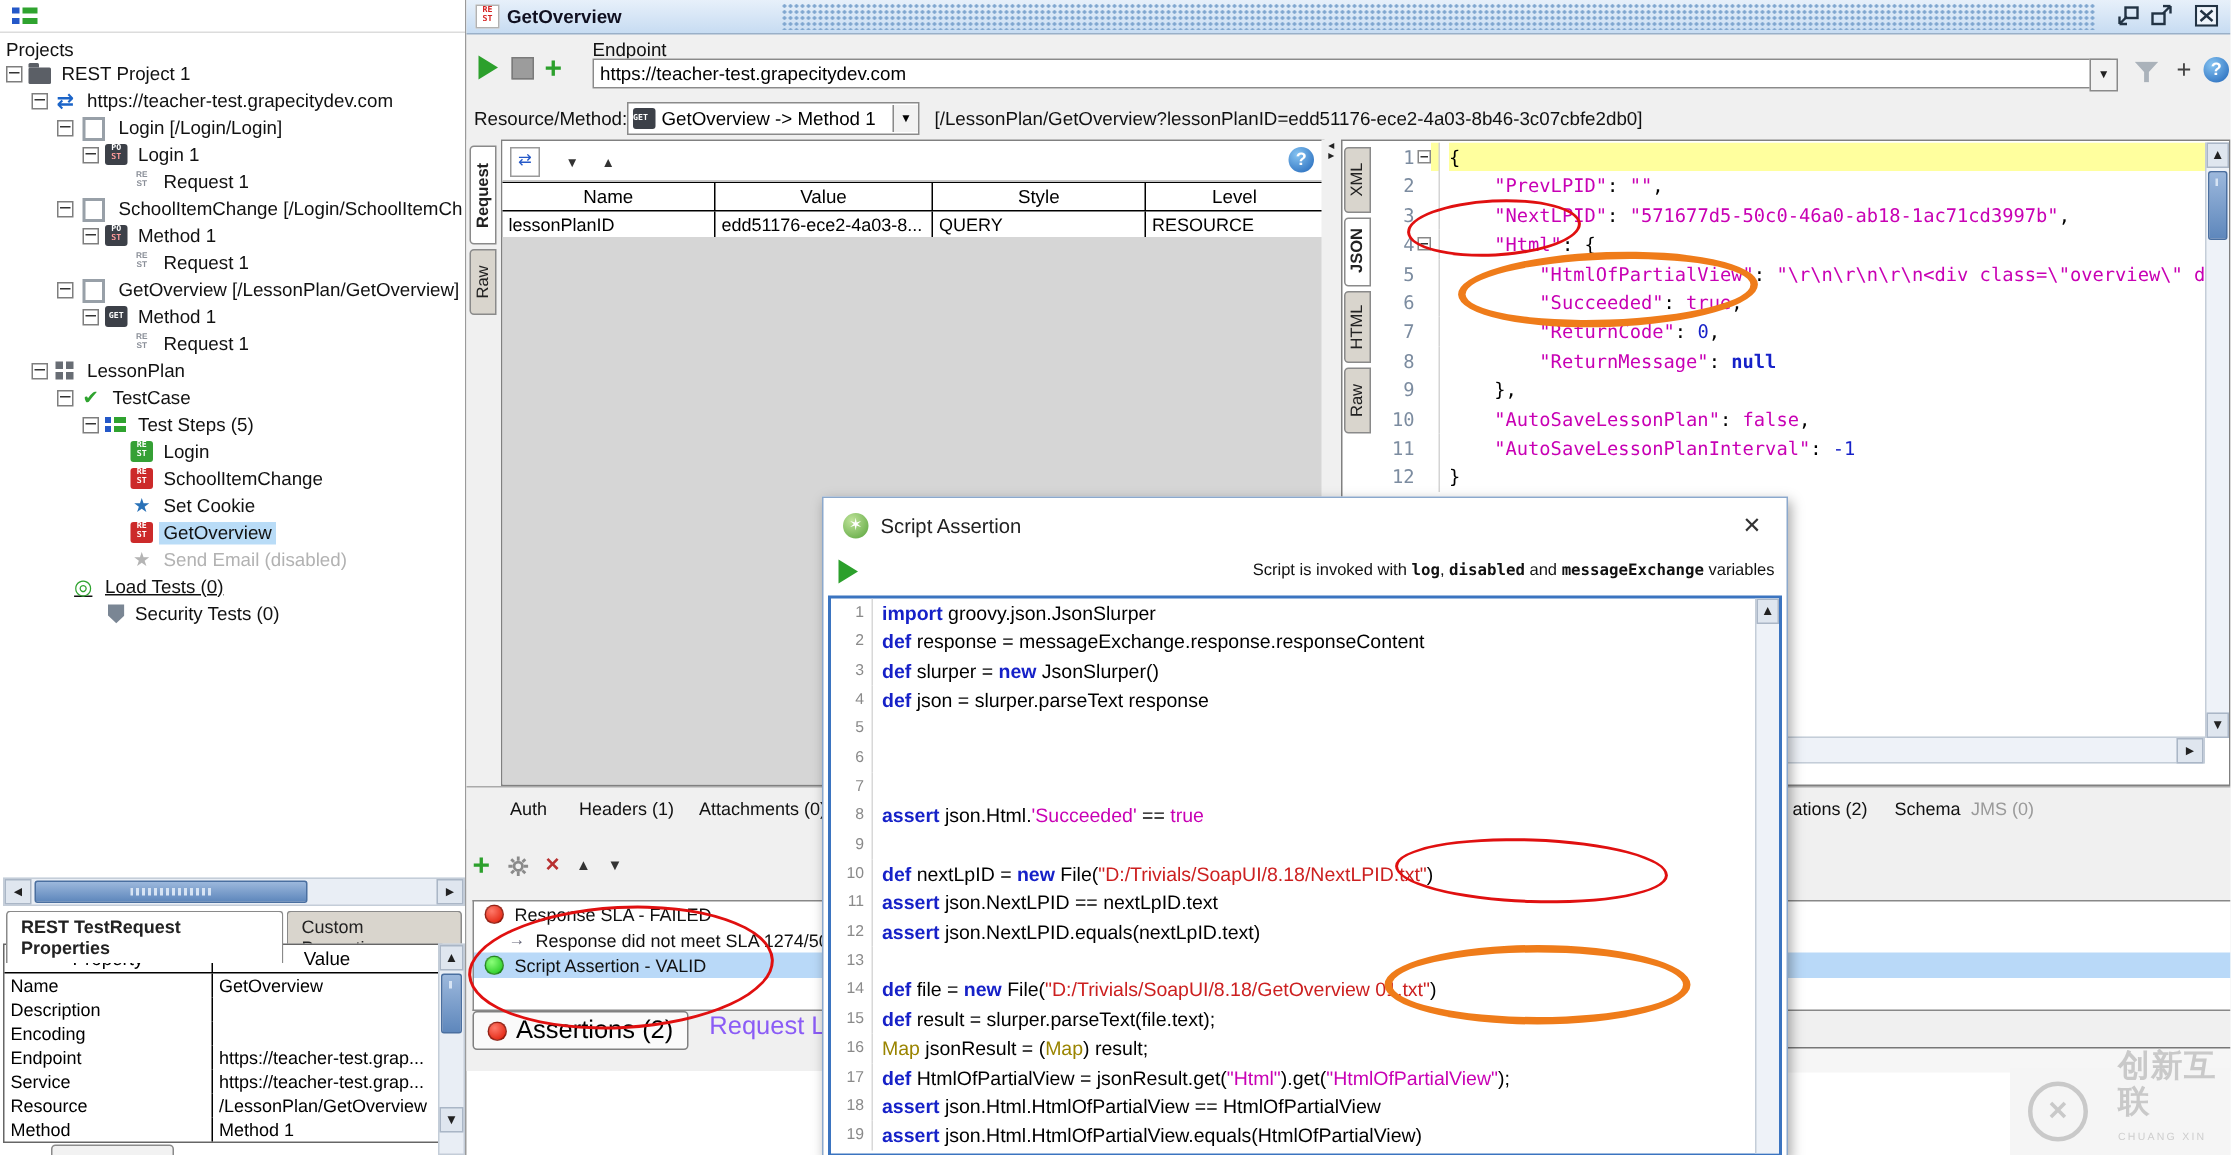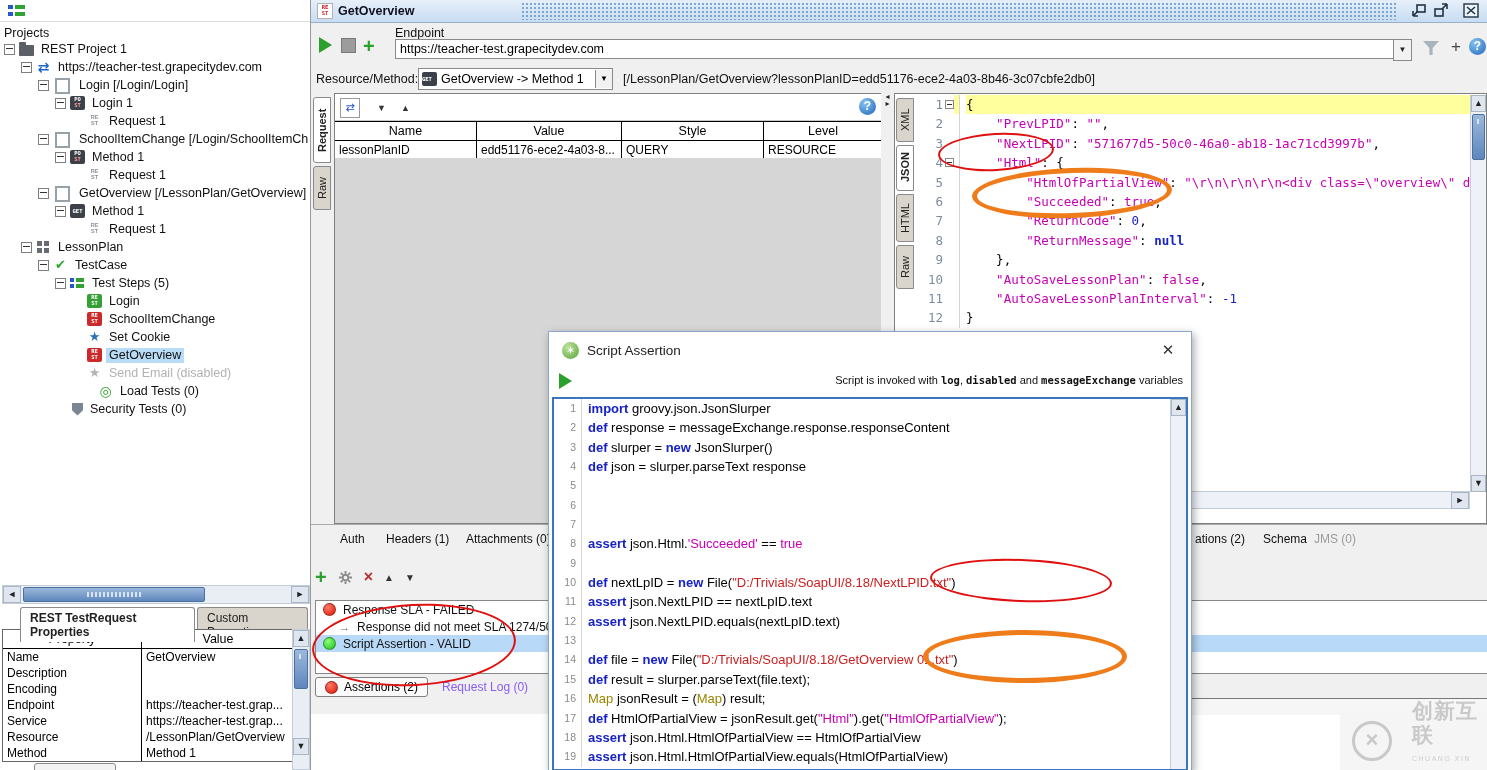--- a/index.html
+++ b/index.html
@@ -43,21 +43,21 @@
   .ic-teststeps::before{content:"";position:absolute;left:0;top:2px;width:4px;height:4px;background:#2458c8;box-shadow:0 6px 0 #2458c8}
   .ic-teststeps::after{content:"";position:absolute;left:6px;top:2px;width:8px;height:4px;background:#2fa32f;box-shadow:0 6px 0 #2fa32f}
   .ic-grid::before{content:"";position:absolute;left:1px;top:1px;width:5px;height:5px;background:#686d74;box-shadow:7px 0 0 #686d74,0 7px 0 #686d74,7px 7px 0 #686d74}
   .ic-loadtests::before{content:"◎";color:#2fa32f;font-size:14px;line-height:14px;font-weight:bold}
   .ic-security{width:11px;height:13px;background:#7a8694;clip-path:polygon(0 0,100% 0,100% 60%,50% 100%,0 60%);margin-left:2px}
   
   .hscroll{position:absolute;height:17px;background:#e9eef5;border:1px solid #c4cdd8;display:flex;align-items:center}
   .sb-btn{width:16px;height:15px;background:#dfe6ef;border:1px solid #aab6c6;font-size:9px;line-height:15px;text-align:center;color:#222;flex:none}
   .sb-thumb{height:13px;background:linear-gradient(#9cb8dc,#5e87bc);border:1px solid #4a6fa0;border-radius:2px;position:relative}
   .sb-thumb::before{content:"";position:absolute;left:35%;right:35%;top:4px;height:5px;background:repeating-linear-gradient(90deg,#d7e4f4 0 2px,transparent 2px 4px)}
-  .lp-tabs{position:absolute;left:20px;top:607px;display:flex;font-size:12px}
+  .lp-tabs{position:absolute;left:4px;top:607px;display:flex;font-size:12px}
   .ptab{padding:3px 9px;border:1px solid #8a8a8a;border-bottom:none;border-radius:3px 3px 0 0;background:#d9d5cd;color:#222;margin-right:2px}
   .ptab.on{background:#fff;font-weight:bold;position:relative;z-index:2}
   .props{position:absolute;left:2px;top:629px;width:291px;border:1px solid #666;background:#fff;font-size:12px}
   .tr{display:flex;height:16px;align-items:center}
   .tr.hd{height:18px;border-bottom:1px solid #000;font-size:12.5px}
   .tr .td{padding:0 4px;white-space:nowrap;overflow:hidden}
   .props .c0{width:130px;border-right:1px solid #000;height:100%;line-height:16px}
   .props .c1{flex:1;height:100%;line-height:16px}
   .props .hd .td{text-align:center;line-height:18px}
   .lp-vscroll{position:absolute;right:0;top:629px;width:16px;bottom:0;background:#e9eef5;border:1px solid #c4cdd8}
@@ -140,21 +140,21 @@
   .gplus{color:#2ca02c;font-size:20px;font-weight:bold;line-height:16px}
   .redx{color:#b83030;font-size:16px;font-weight:bold;line-height:16px}
   .updn{font-size:10px;color:#333}
   .alist{position:absolute;left:4px;top:600px;right:0;height:72px;background:#fff;border:1px solid #888;border-right:none}
   .arow{height:17px;display:flex;align-items:center;font-size:12px;color:#111}
   .arow.sel{background:#b9d9f8}
   .adot{width:11px;height:11px;border-radius:50%;margin:0 7px 0 7px;flex:none;border:1px solid rgba(0,0,0,.35)}
   .adot.red{background:radial-gradient(circle at 35% 30%,#ff7a6a,#dd1500)}
   .adot.green{background:radial-gradient(circle at 35% 30%,#8cff7a,#17c217)}
   .aarrow{width:11px;margin:0 7px 0 23px;color:#667;font-size:11px;flex:none}
-  .atabs{position:absolute;left:4px;top:674px;height:26px;display:flex;align-items:center;font-size:12px}
+  .atabs{position:absolute;left:4px;top:674px;height:26px;display:flex;font-size:17px}
   .atab{display:flex;align-items:center;border:1px solid #808080;border-radius:3px;background:#fafafa;padding:2px 9px;margin-right:14px}
   .atab .adot{margin:0 6px 0 0}
   .atab2{color:#8b5cf6}
   .statusr{position:absolute;top:698px;right:0;left:879px;height:16px;border-top:1px solid #777;background:#f6f6f6}
 
   
   .dlg{position:absolute;left:548px;top:331px;width:642px;height:439px;background:#fff;border:1px solid #8ba8cc;box-shadow:2px 3px 8px rgba(0,0,0,.35);z-index:20}
   .dlg-title{height:37px;display:flex;align-items:center;position:relative}
   .groovyic{width:17px;height:17px;margin:0 8px 0 13px;border-radius:50%;background:radial-gradient(circle at 35% 30%,#bfe39a,#57a33a);color:#fff;font-size:11px;line-height:17px;text-align:center;font-weight:bold}
   .groovyic::before{content:"✶"}
@@ -281,21 +281,21 @@
         <div class="trow" style="padding-left: 72px;">
           <span class="expbox hid"></span>
           <span class="ic ic-rest-red"></span>
           <span class="lbl sel">GetOverview</span>
         </div>
         <div class="trow" style="padding-left: 72px;">
           <span class="expbox hid"></span>
           <span class="ic ic-star-gray"></span>
           <span class="lbl dis">Send Email (disabled)</span>
         </div>
-        <div class="trow" style="padding-left: 83px;">
+        <div class="trow" style="padding-left: 33px; text-decoration: underline;">
           <span class="expbox hid"></span>
           <span class="ic ic-loadtests"></span>
           <span class="lbl">Load Tests (0)</span>
         </div>
         <div class="trow" style="padding-left: 55px;">
           <span class="expbox hid"></span>
           <span class="ic ic-security"></span>
           <span class="lbl">Security Tests (0)</span>
         </div>
       </div>

